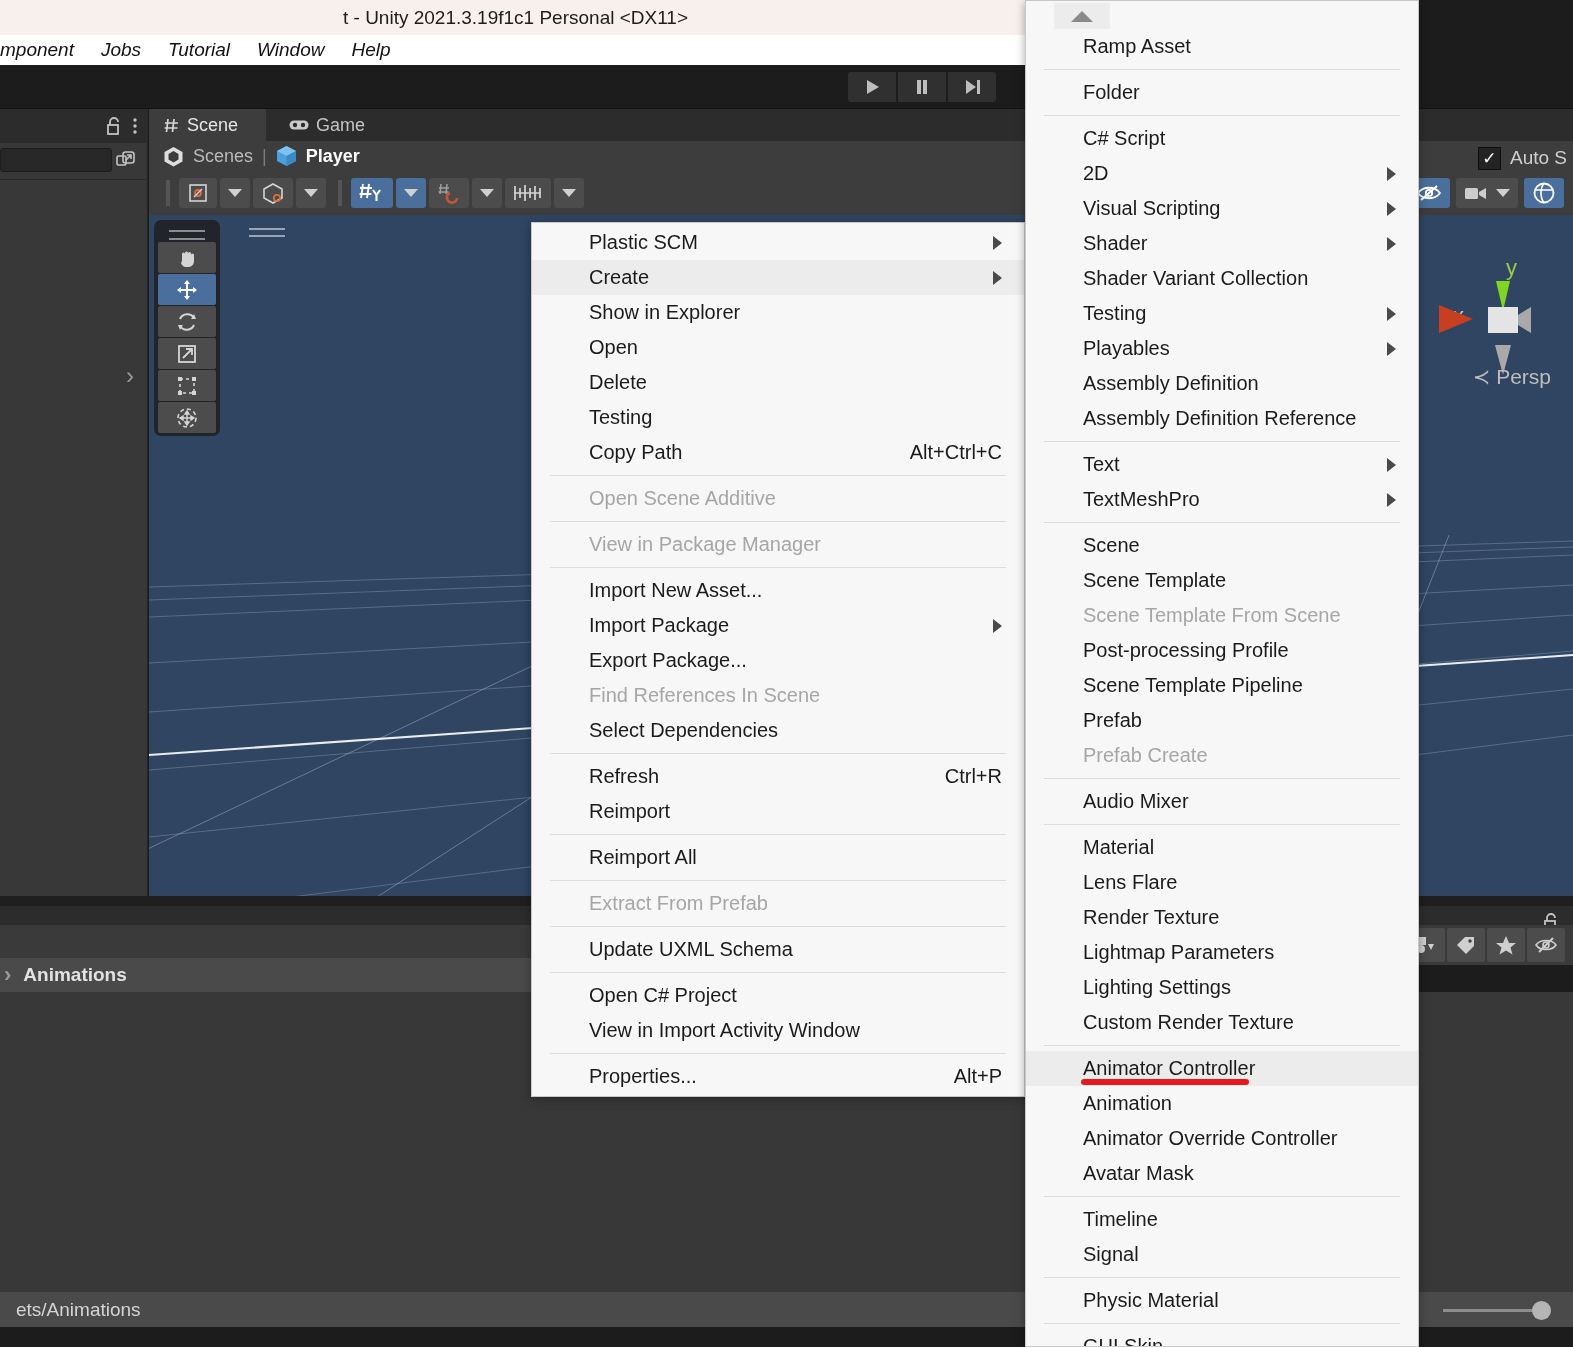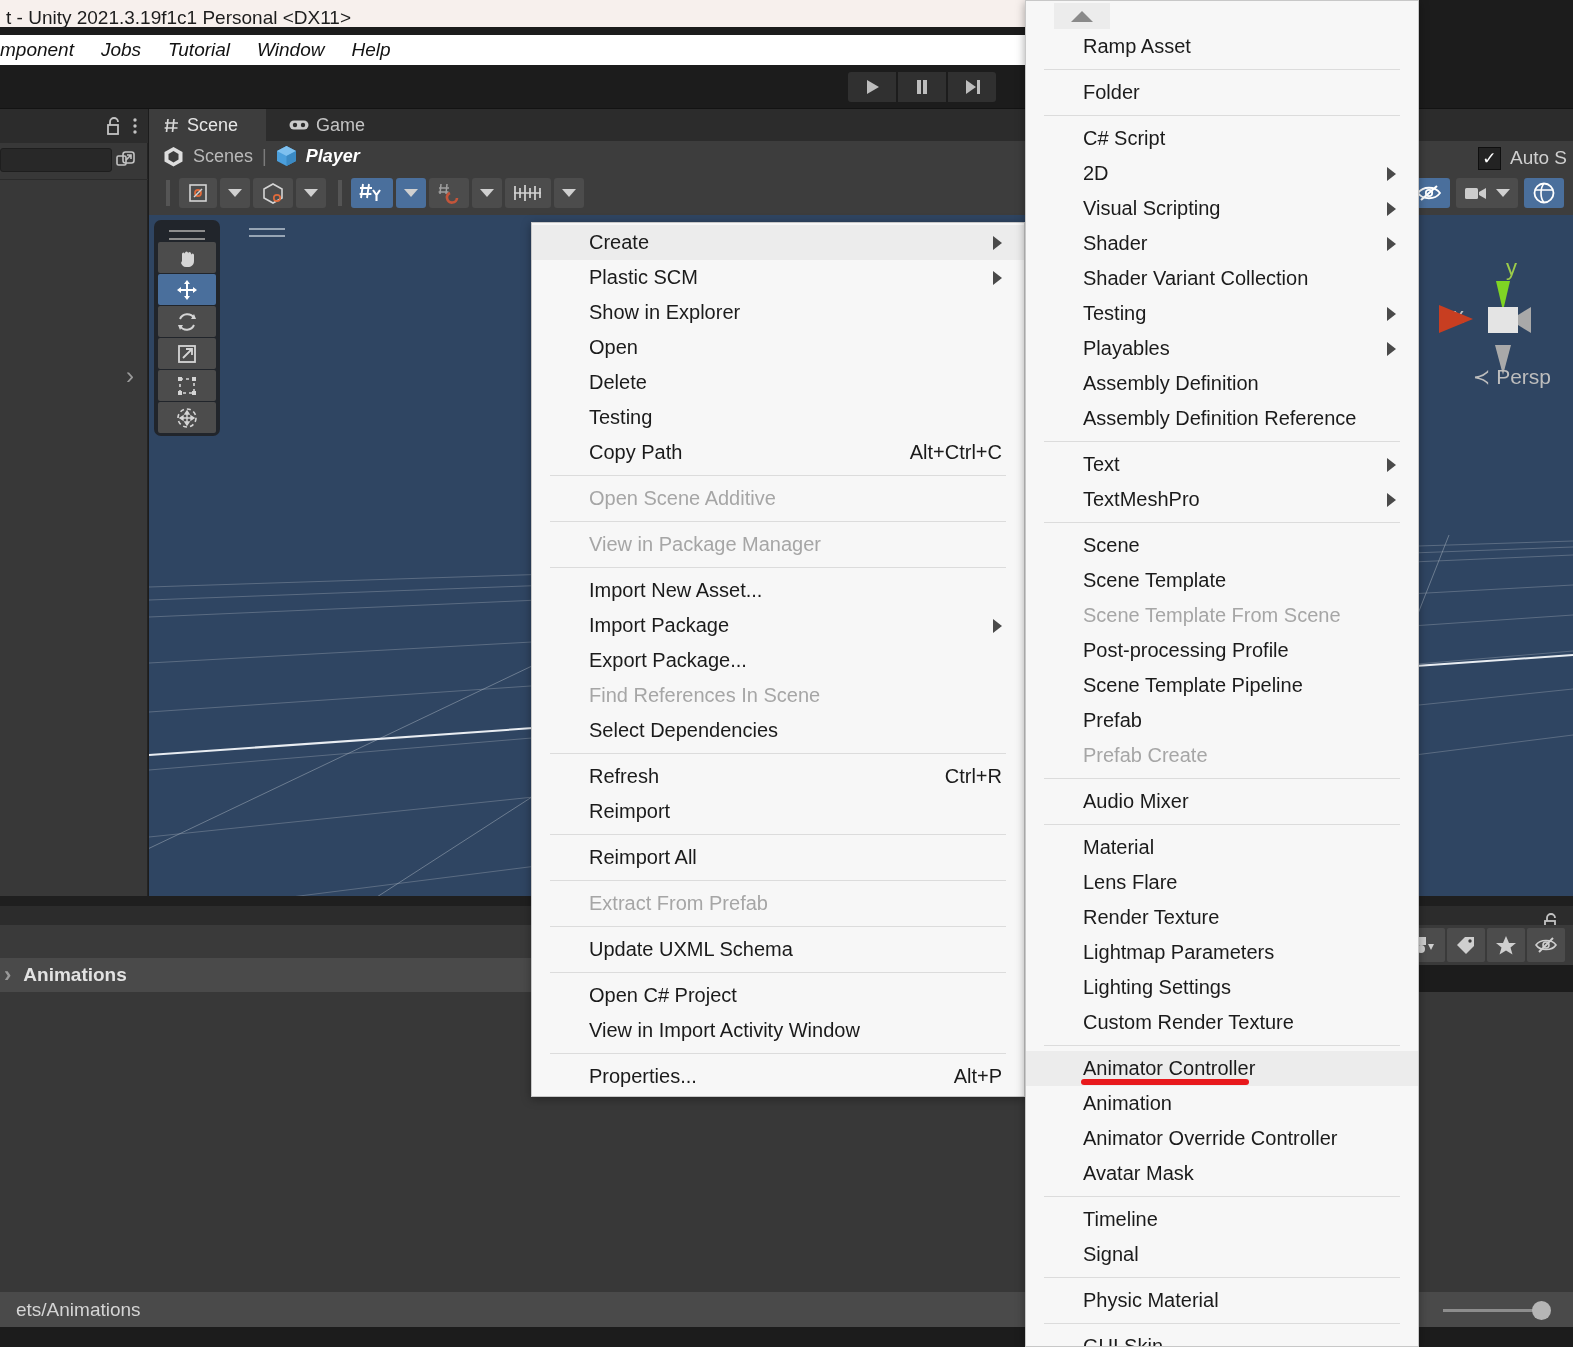--- a/index.html
+++ b/index.html
@@ -6,24 +6,24 @@
   html, body {
     width: 1573px; height: 1347px;
     overflow: hidden;
     background: #1c1c1c;
     font-family: "Liberation Sans", sans-serif;
   }
   #root { position: relative; width: 1573px; height: 1347px; }
 
   
   .titlebar {
-    position: absolute; left: 0; top: 0; width: 1025px; height: 27px;
+    position: absolute; left: 0; top: 0; width: 1025px; height: 35px;
     background: #f7f0ed; color: #1d1d1d;
     font-size: 19px; line-height: 35px; padding-left: 6px;
-    white-space: nowrap; overflow: hidden;
+    white-space: nowrap; overflow: hidden; text-align: center;
   }
   .menubar {
     position: absolute; left: 0; top: 35px; width: 1025px; height: 30px;
     background: #ffffff; color: #121212;
     font-size: 19px; display: flex; align-items: center; gap: 27px;
     padding-left: 0px; white-space: nowrap; overflow: hidden; font-style: italic;
   }
   .menubar span { cursor: default; }
 
   
@@ -296,21 +296,21 @@
     </span>
     <span>Scenes</span>
     <span style="color:#7b7b7b;">|</span>
     <span>
       <svg class="svgicon" width="21" height="22" viewBox="0 0 21 22">
         <polygon points="10.5,1 20,6 20,16 10.5,21 1,16 1,6" fill="#4b9fdc"></polygon>
         <polygon points="10.5,1 20,6 10.5,11 1,6" fill="#7ec0ef"></polygon>
         <polygon points="10.5,11 20,6 20,16 10.5,21" fill="#3b8ac4"></polygon>
       </svg>
     </span>
-    <span style="color:#ffffff;font-weight:bold;font-style:italic;">Player</span>
+    <span style="color:#ffffff;font-weight:bold;">Player</span>
   </div>
 
   <div class="scene-toolbar">
     <div class="tb-sep"></div>
     <div class="tb-btn">
       <svg class="svgicon" width="22" height="22" viewBox="0 0 22 22">
         <rect x="3" y="3" width="16" height="16" stroke="#d4d4d4" stroke-width="1.6" fill="none"></rect>
         <circle cx="11" cy="11" r="3" stroke="#e06a3a" stroke-width="1.8" fill="none"></circle>
         <path d="M7 15 L15 7" stroke="#d4d4d4" stroke-width="1.5"></path>
       </svg>
@@ -525,26 +525,26 @@
   <div class="proj-statusbar">
     <span>ets/Animations</span>
   </div>
   <div class="zoom-slider">
     <div class="zoom-track"></div>
     <div class="zoom-knob"></div>
   </div>
   <div class="proj-bottom"></div>
 
   <div class="ctxmenu" id="menu-main">
+      <div class="mi">
+        <span>Plastic SCM</span>
+        <span class="arrow"></span>
+      </div>
       <div class="mi hover">
         <span>Create</span>
-        <span class="arrow"></span>
-      </div>
-      <div class="mi">
-        <span>Plastic SCM</span>
         <span class="arrow"></span>
       </div>
       <div class="mi">
         <span>Show in Explorer</span>
       </div>
       <div class="mi">
         <span>Open</span>
       </div>
       <div class="mi">
         <span>Delete</span>

